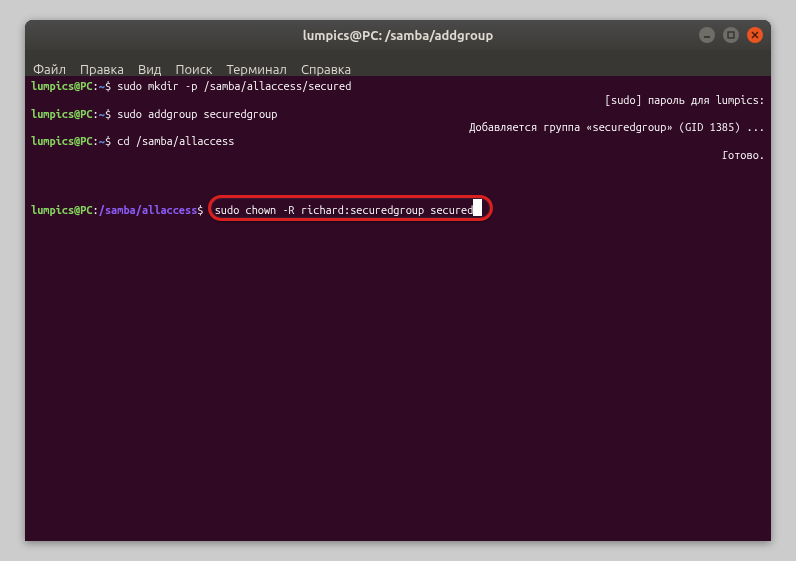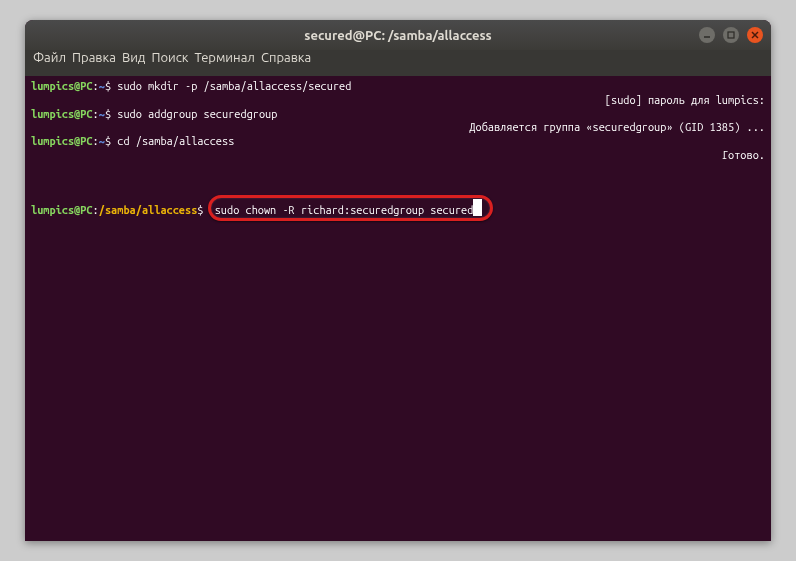--- a/index.html
+++ b/index.html
@@ -55,41 +55,41 @@
       justify-content: center;
       font-size: 10px;
     }
     .minimize-btn { background: #6e6d68; color: #2c2b27; }
     .maximize-btn { background: #6e6d68; color: #2c2b27; }
     .close-btn { background: #e95420; color: #4a1a0a; }
     .menubar {
       height: 26px;
       background: #383734;
       display: flex;
-      align-items: flex-start;
+      align-items: flex-end;
       padding: 0 8px;
-      gap: 6px;
+      gap: 14px;
     }
     .menu-item {
       color: #dfdbd2;
       font-family: "Ubuntu", sans-serif;
       font-size: 13px;
       cursor: pointer;
     }
     .terminal-content {
       padding: 4px 6px;
       color: #ffffff;
       font-size: 11px;
       line-height: 1.25;
     }
     .line {
       white-space: pre;
     }
     .prompt-user { color: #87d75f; font-weight: bold; }
-    .prompt-path { color: #eab308; font-weight: bold; }
+    .prompt-path { color: #8b5cf6; font-weight: bold; }
     .prompt-tilde { color: #5f87d7; font-weight: bold; }
     .cmd { color: #ffffff; }
     .output { color: #ffffff; text-align: right; }
     .highlight-box {
       display: inline-block;
       border: 3px solid #d92020;
       border-radius: 14px;
       padding: 1px 8px 1px 4px;
       margin-left: -2px;
       box-shadow: 0 1px 2px rgba(0,0,0,0.5), inset 0 0 2px rgba(255,255,255,0.2);
@@ -101,21 +101,21 @@
       height: 17px;
       background: #ffffff;
       vertical-align: text-bottom;
     }
   </style>
 </head>
 <body>
 
 <div class="window">
   <div class="titlebar">
-    <span class="title">secured@PC: /samba/allaccess</span>
+    <span class="title">lumpics@PC: /samba/addgroup</span>
     <div class="window-controls">
       <div class="control-btn minimize-btn">
         <svg width="8" height="8" viewBox="0 0 8 8">
             <line x1="1" y1="6" x2="7" y2="6" stroke="#2c2b27" stroke-width="1.5"></line>
           </svg>
       </div>
       <div class="control-btn maximize-btn">
         <svg width="8" height="8" viewBox="0 0 8 8">
             <rect x="1" y="1" width="6" height="6" fill="none" stroke="#2c2b27" stroke-width="1.2"></rect>
           </svg>

